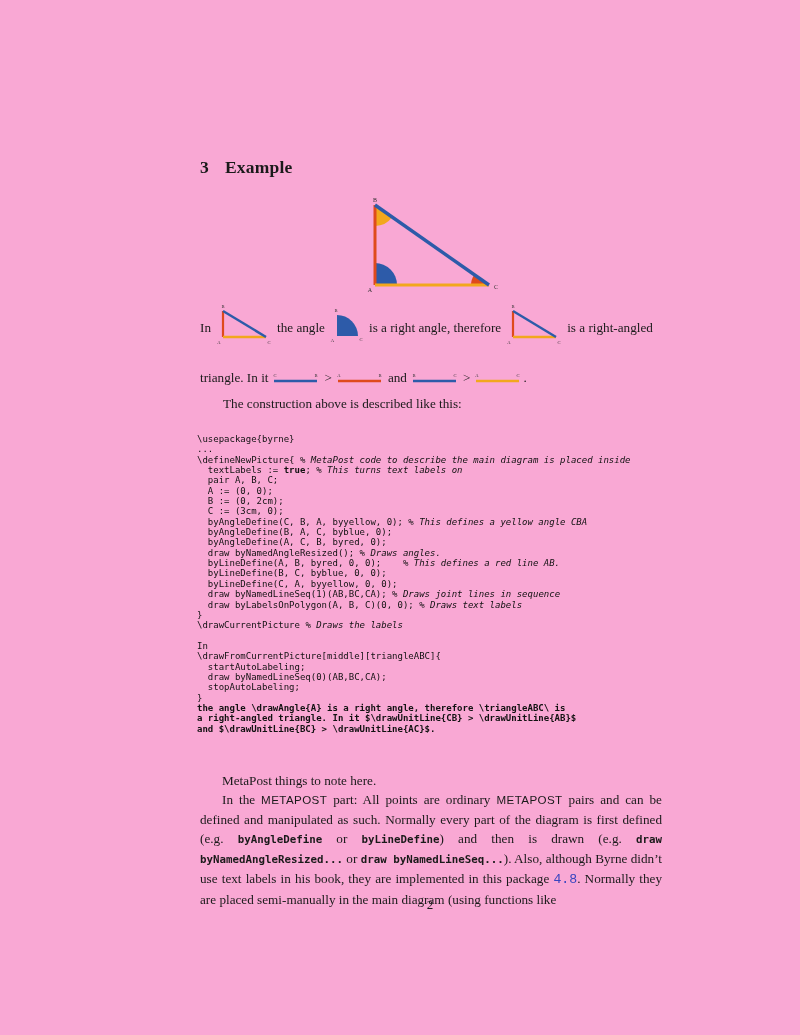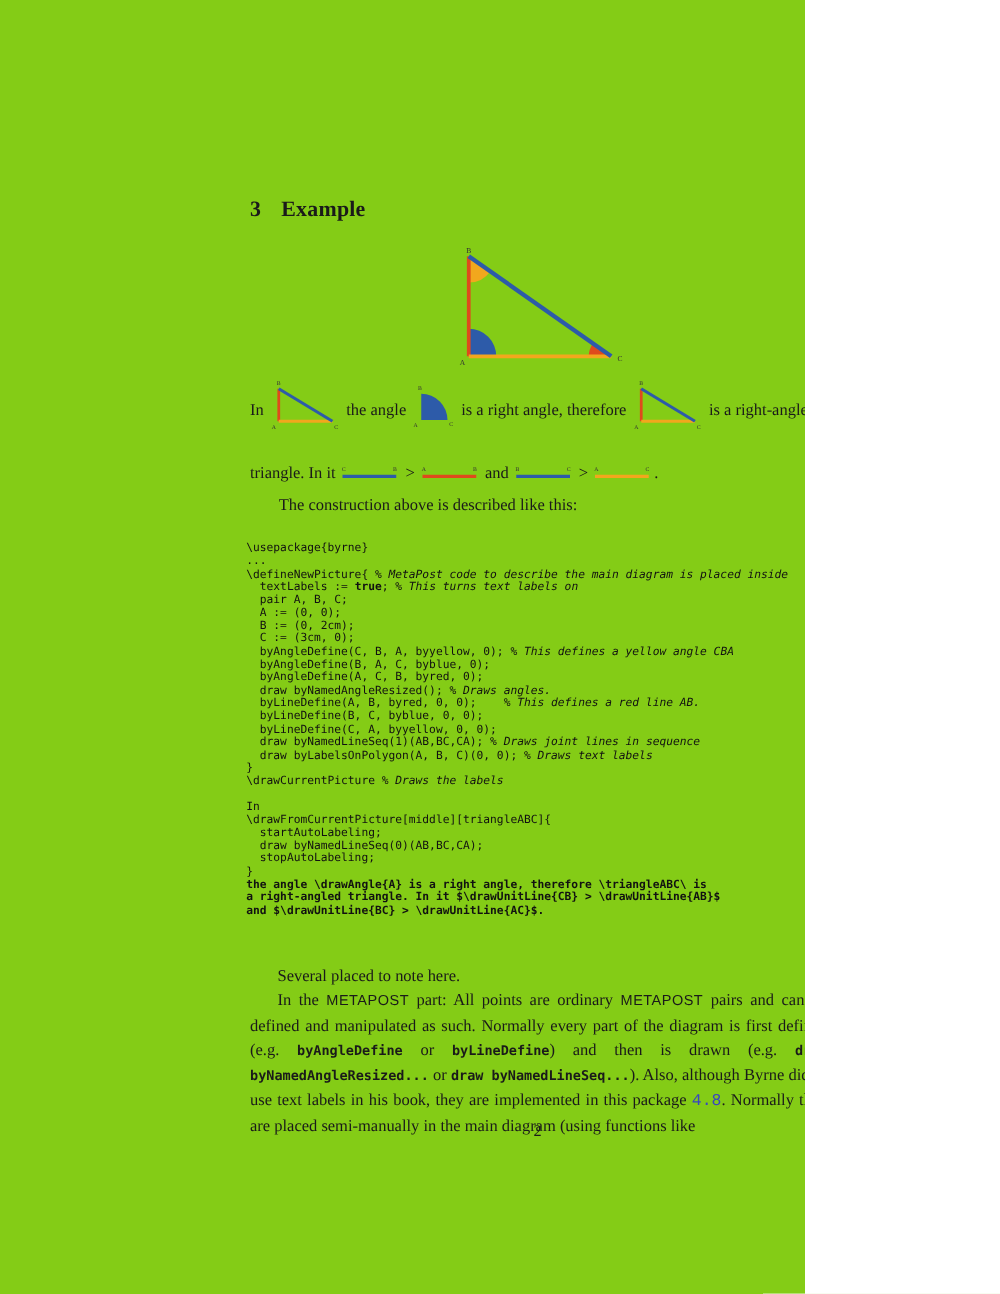--- a/index.html
+++ b/index.html
@@ -1,19 +1,19 @@
 <!DOCTYPE html>
 <html><head>
 <meta charset="utf-8">
 <style>
   html,body{margin:0;padding:0;background:#ffffff;}
   .page{
     position:relative;
-    width:644px;height:1035px;
-    background:#84cc16;
+    width:800px;height:1035px;
+    background:#f9a8d4;
     font-family:"Liberation Serif","DejaVu Serif",serif;
     color:#1a1a1a;
     overflow:hidden;
   }
   .heading{
     position:absolute;left:200px;top:157px;
     font-size:17.5px;font-weight:bold;margin:0;
     letter-spacing:.2px;
   }
   .heading .num{margin-right:16px;}
@@ -154,19 +154,19 @@
       <div class="code-line"><span class="c-n">  startAutoLabeling;</span></div>
       <div class="code-line"><span class="c-n">  draw byNamedLineSeq(0)(AB,BC,CA);</span></div>
       <div class="code-line"><span class="c-n">  stopAutoLabeling;</span></div>
       <div class="code-line"><span class="c-n">}</span></div>
       <div class="code-line"><span class="c-b">the angle \drawAngle{A} is a right angle, therefore \triangleABC\ is</span></div>
       <div class="code-line"><span class="c-b">a right-angled triangle. In it $\drawUnitLine{CB} &gt; \drawUnitLine{AB}$</span></div>
       <div class="code-line"><span class="c-b">and $\drawUnitLine{BC} &gt; \drawUnitLine{AC}$.</span></div>
     </div>
 
   <div class="notes">
-    <p>Several placed to note here.</p>
+    <p>MetaPost things to note here.</p>
     <p id="para2"><span>In the </span><span class="seg-logo">METAPOST</span><span> part: All points are ordinary </span><span class="seg-logo">METAPOST</span><span> pairs and can be defined and manipulated as such. Normally every part of the diagram is first defined (e.g. </span><span class="seg-code">byAngleDefine</span><span> or </span><span class="seg-code">byLineDefine</span><span>) and then is drawn (e.g. </span><span class="seg-code">draw byNamedAngleResized...</span><span> or </span><span class="seg-code">draw byNamedLineSeq...</span><span>). Also, although Byrne didn’t use text labels in his book, they are implemented in this package </span><span class="seg-link" style="color: rgb(56, 69, 192);">4.8</span><span>. Normally they are placed semi-manually in the main diagram (using functions like</span></p>
   </div>
 
   <div class="page-number">2</div>
 
 </div>
 
 </body></html>

